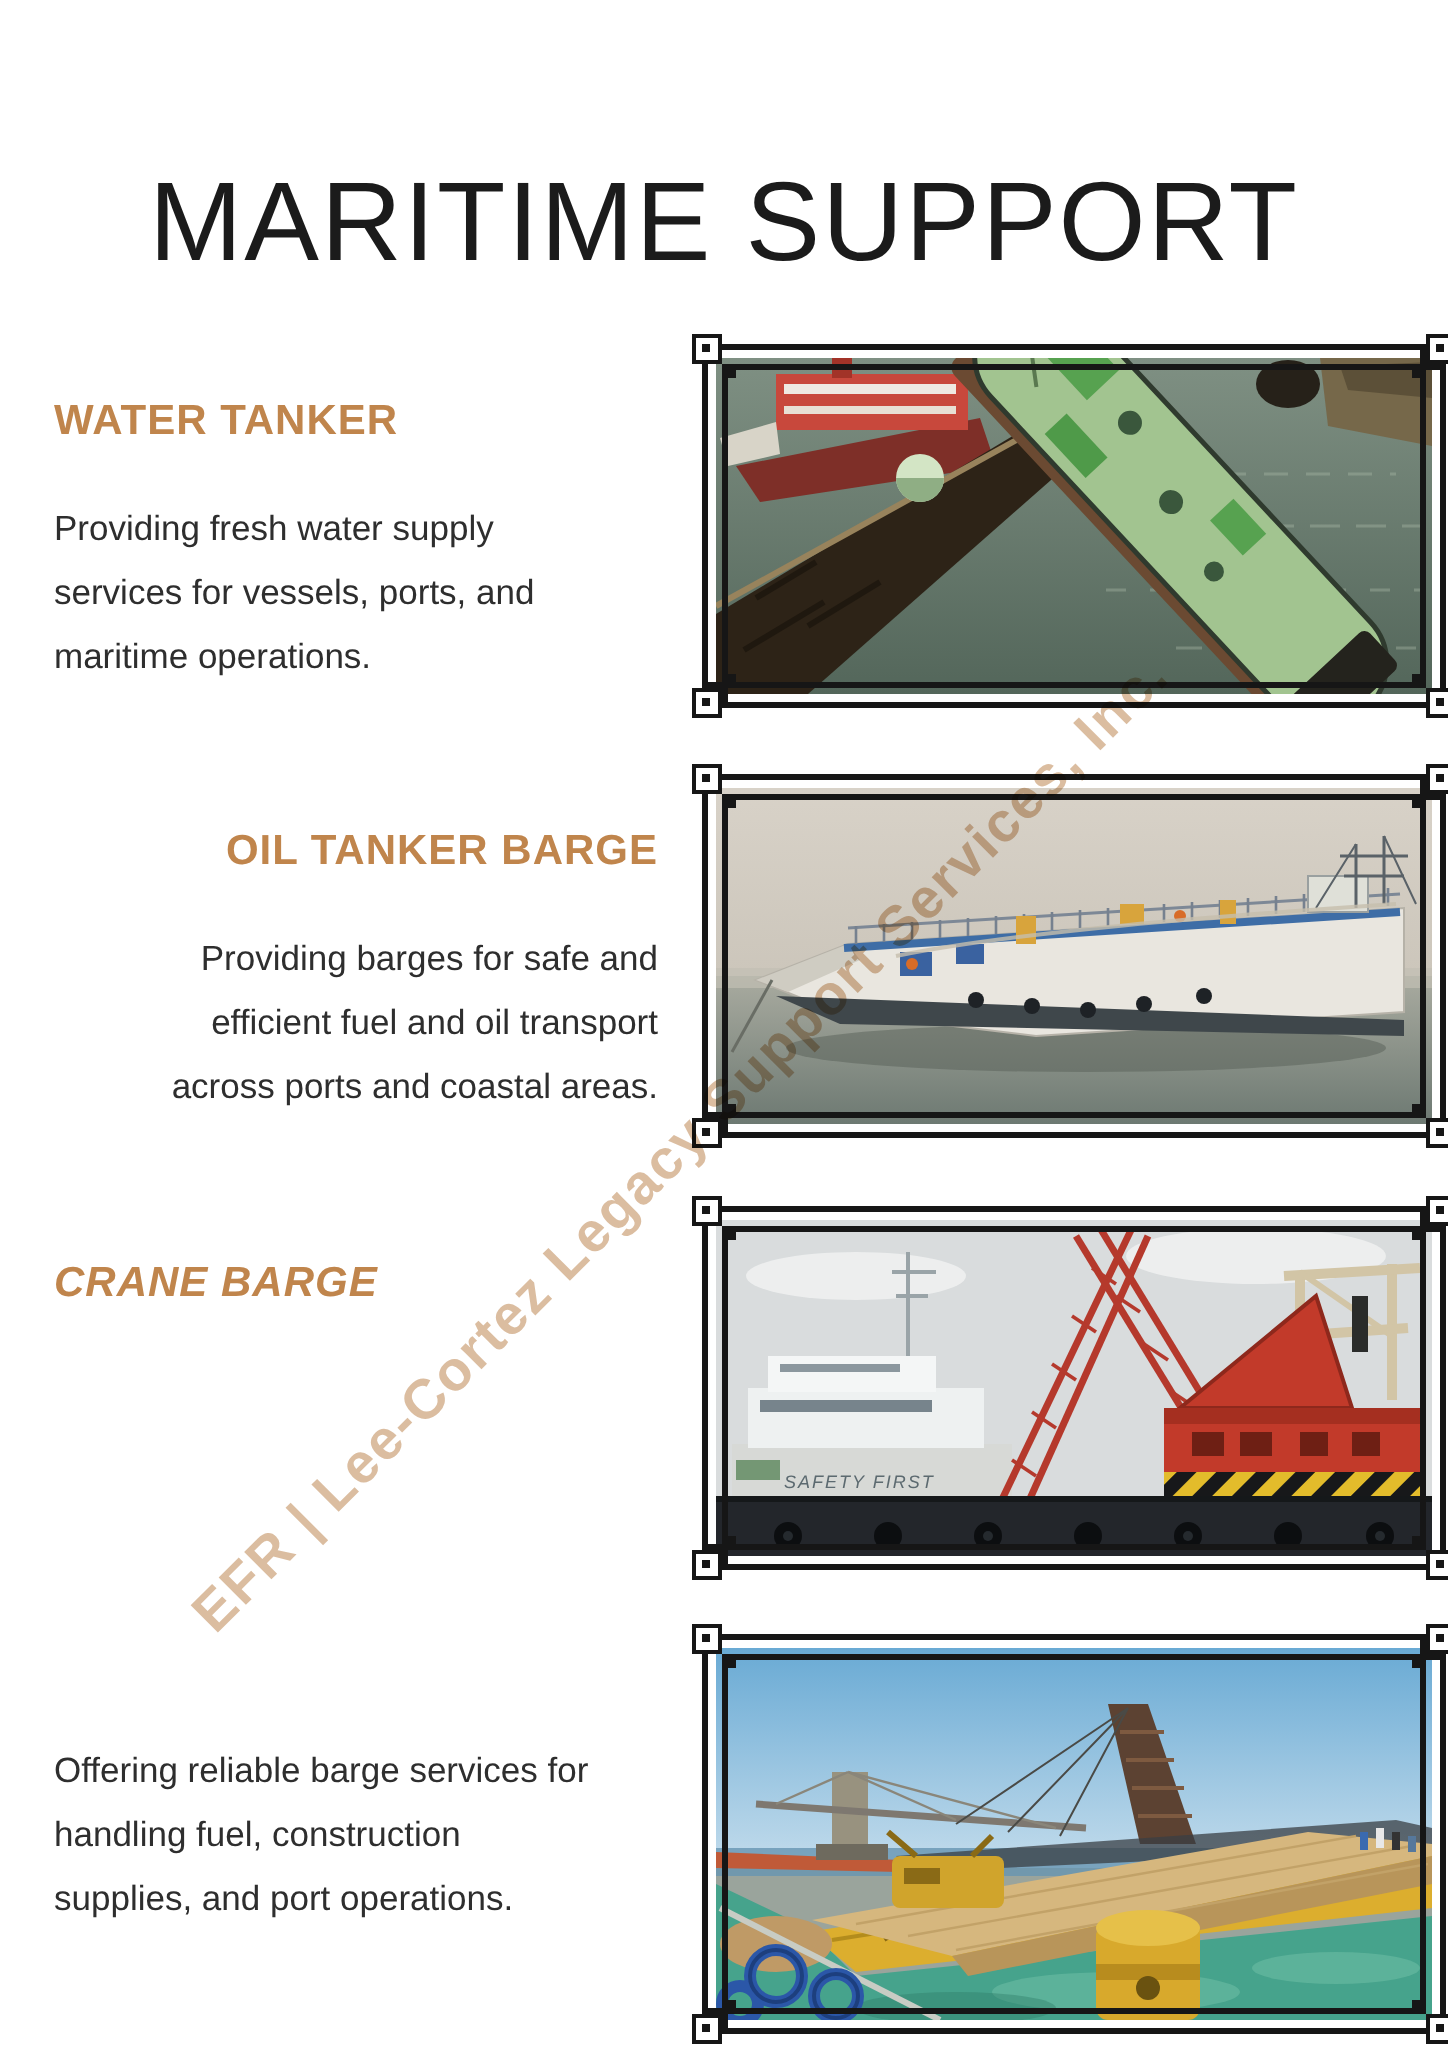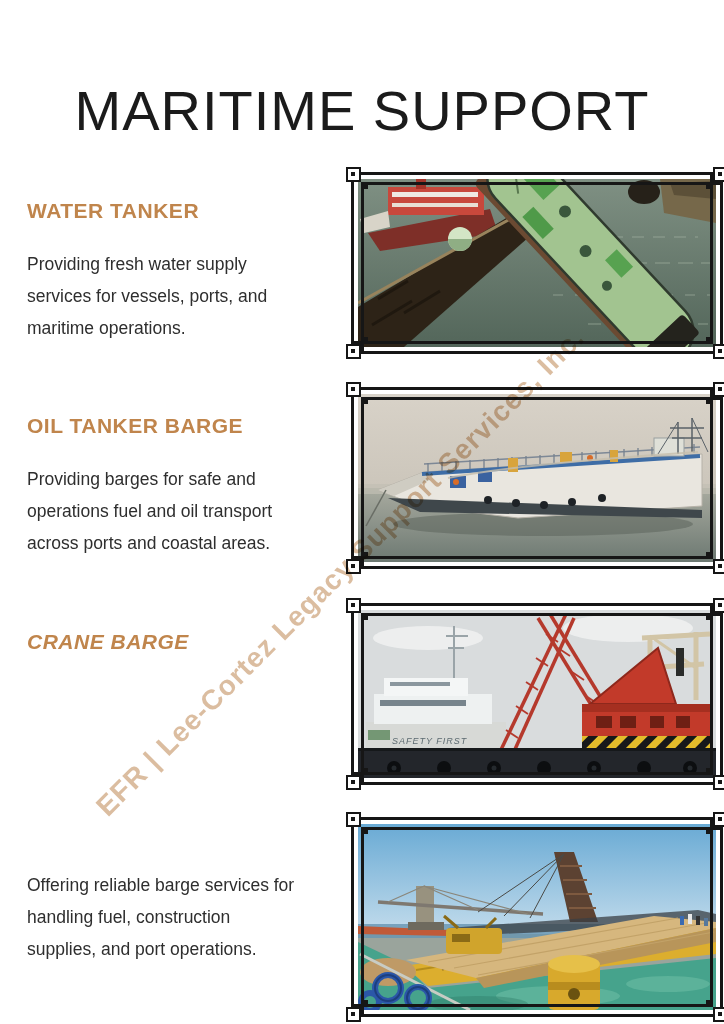--- a/index.html
+++ b/index.html
@@ -13,21 +13,21 @@
   
   .title{
     position:absolute;top:40px;left:0;width:724px;
     text-align:center;font-size:56px;font-weight:400;color:#1b1b1b;
     letter-spacing:1px;white-space:nowrap;
   }
 
   
   .row{position:absolute;left:0;width:724px;}
   .row1{top:165px;height:196px;}
-  .row2{top:380px;height:196px;}
+  .row2{top:380px;height:196px;text-align:right;}
   .row3{top:596px;height:196px;font-style:italic;}
   .row4{top:810px;height:214px;}
 
   .text-col{position:absolute;left:27px;top:18px;width:302px;margin-top:16px;}
   .heading{
     margin:0;font-size:21px;font-weight:bold;color:#c0854c;
     letter-spacing:.5px;white-space:nowrap;
   }
   .desc{
     margin:25px 0 0 0;font-size:17.5px;line-height:32px;color:#2e2e2e;
@@ -140,21 +140,21 @@
       <div class="cdot d-tr"></div>
       <div class="cdot d-bl"></div>
       <div class="cdot d-br"></div>
     </div>
   </section>
 
   <section class="row row2">
     <div class="text-col">
       <h2 class="heading">OIL TANKER BARGE</h2>
       <p class="desc">Providing barges for safe and
-operations fuel and oil transport
+efficient fuel and oil transport
 across ports and coastal areas.</p>
     </div>
     <div class="frame">
       <div class="photo">
         <svg viewBox="0 0 358 168" preserveAspectRatio="none">
           <defs>
             <linearGradient id="ot-sky" x1="0" y1="0" x2="0" y2="1">
               <stop offset="0" stop-color="#d8d2c8"></stop>
                 <stop offset="1" stop-color="#cbc5ba"></stop>
             </linearGradient>

